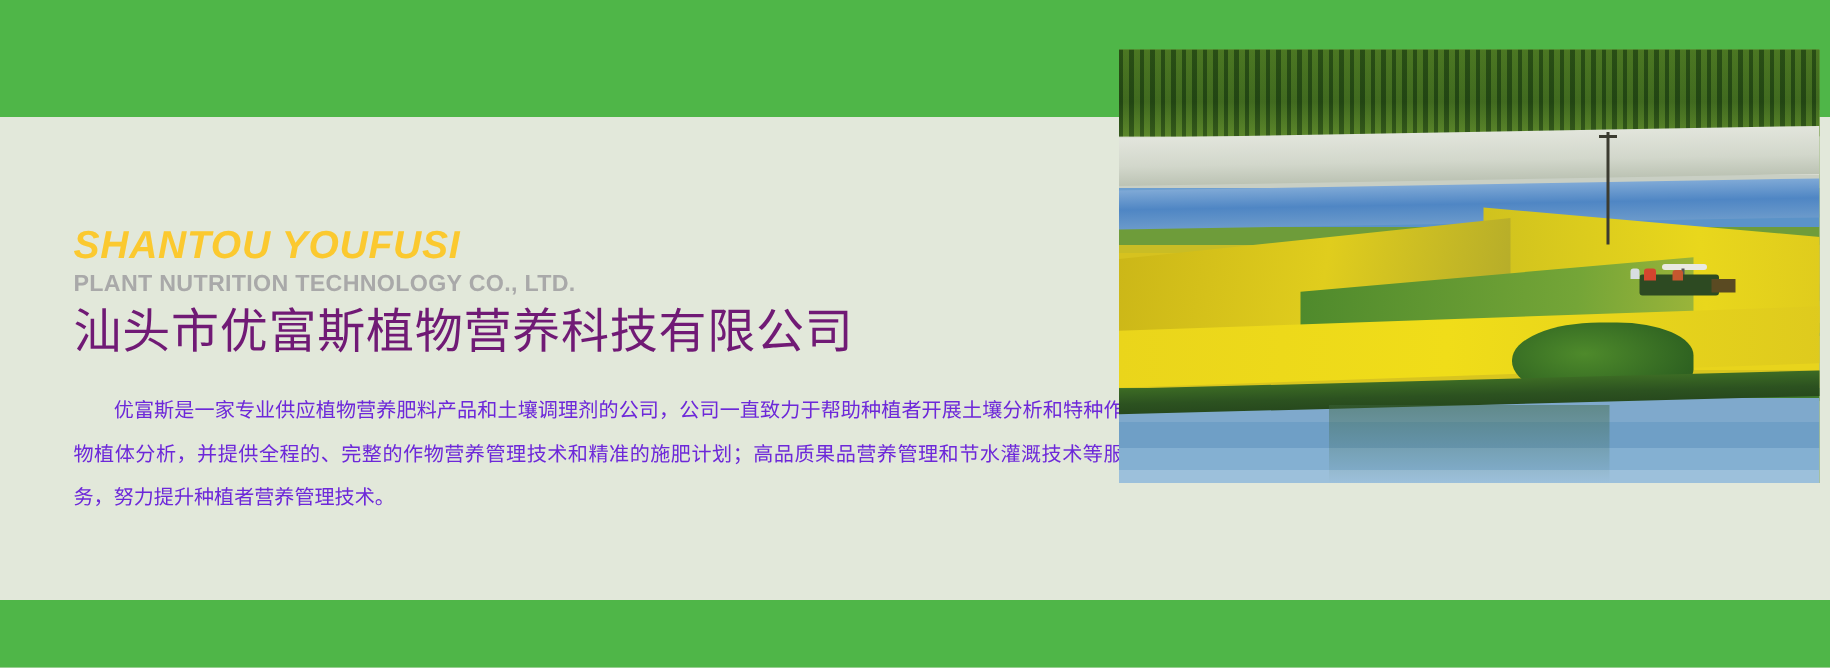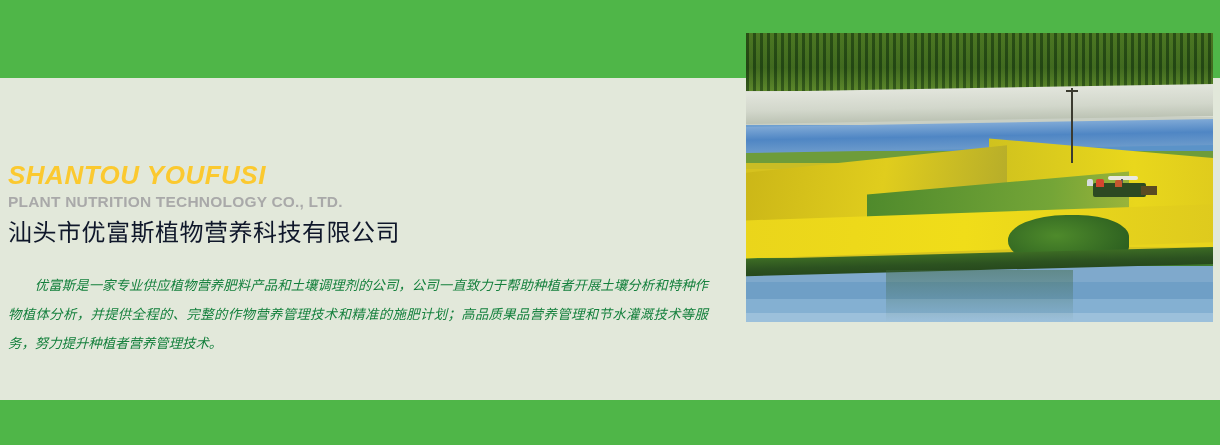--- a/index.html
+++ b/index.html
@@ -35,22 +35,23 @@
   }
   .band-bottom {
     top: 400px;
     height: 45px;
   }
 
   
   .text-col {
     position: absolute;
     left: 0;
-    top: 160px;
+    top: 148px;
     width: 730px;
+    padding-left: 41px;
   }
 
   .brand-en {
     margin: 0;
     padding: 0 0 0 8px;
     color: #fbc92f;
     font-size: 26px;
     font-weight: bold;
     font-style: italic;
     letter-spacing: 0.5px;
@@ -65,38 +66,37 @@
     font-size: 15.5px;
     font-weight: bold;
     letter-spacing: 0.2px;
     line-height: 20px;
     white-space: nowrap;
   }
 
   .brand-cn {
     margin: 0;
     padding: 5px 0 0 8px;
-    color: #0f172a;
-    font-size: 24px;
+    color: #701a75;
+    font-size: 32px;
     font-weight: normal;
     letter-spacing: 0.5px;
     line-height: 32px;
     white-space: nowrap;
   }
 
   .intro {
     margin: 0;
     padding: 22px 0 0 8px;
     width: 700px;
-    color: #15803d;
+    color: #6d28d9;
     font-size: 13.4px;
     line-height: 29px;
     text-align: justify;
     text-indent: 2em;
-    font-style: italic;
   }
 
   
   .photo-frame {
     position: absolute;
     left: 746px;
     top: 33px;
     width: 467px;
     height: 289px;
     overflow: hidden;

